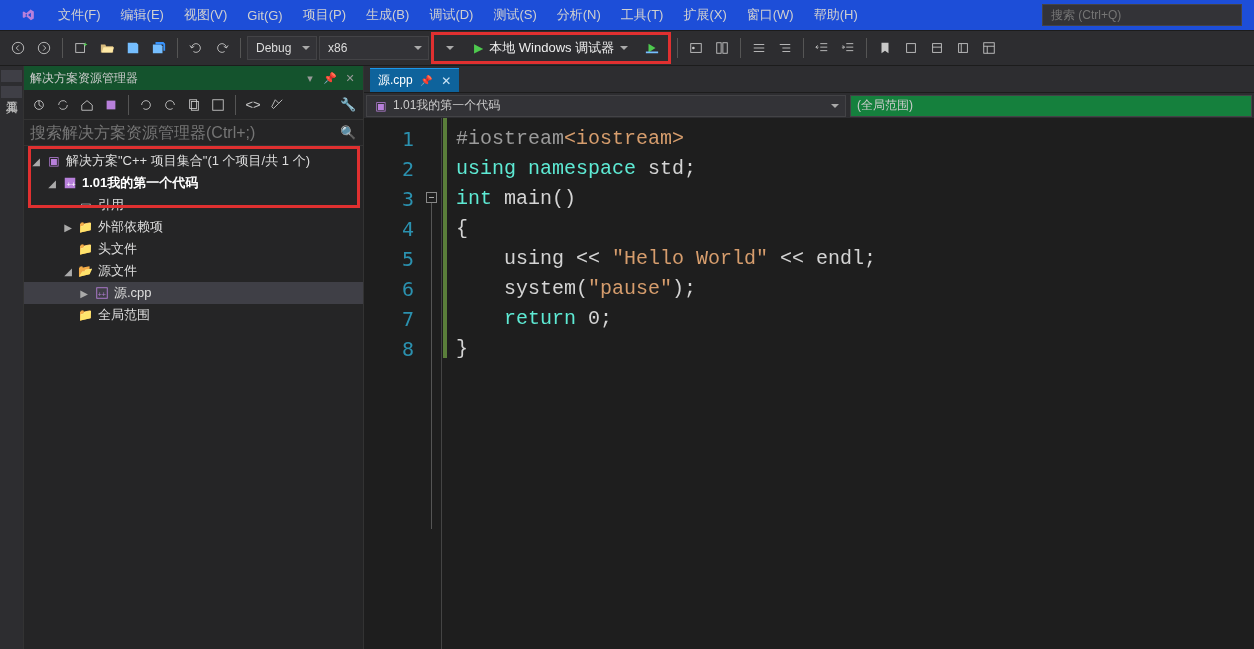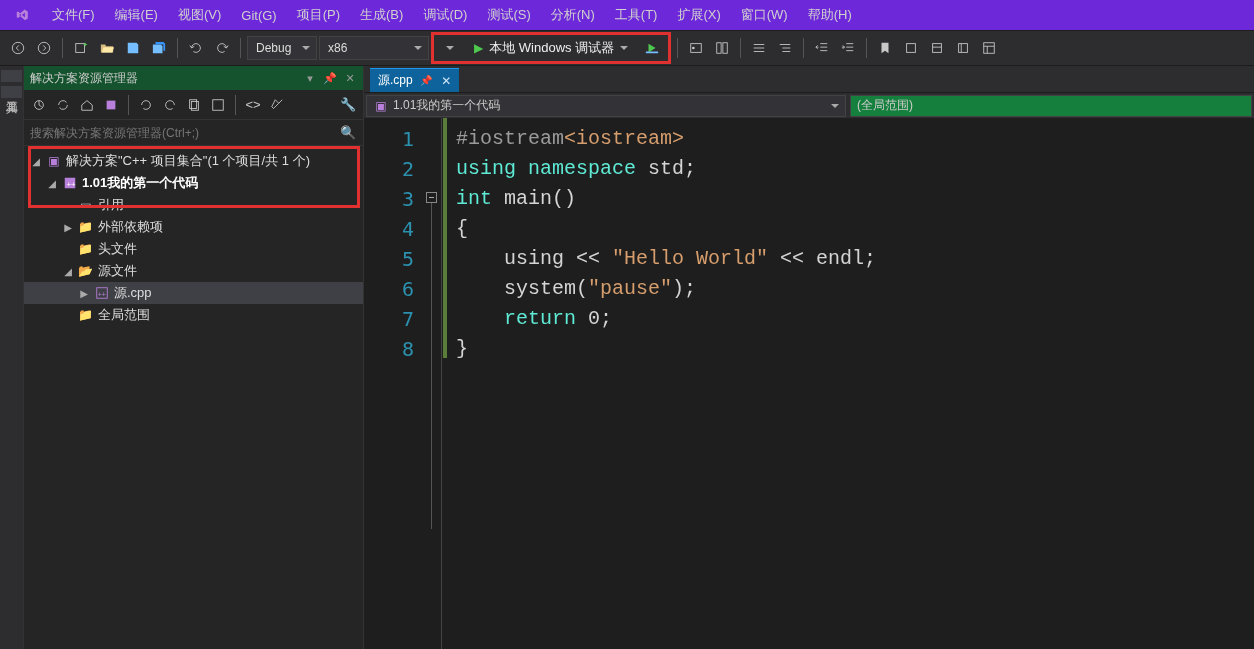--- a/index.html
+++ b/index.html
@@ -8,24 +8,24 @@
     background: #1e1e1e;
     font-family: "Microsoft YaHei", "Segoe UI", sans-serif;
     font-size: 13px;
     color: #d4d4d4;
     display: flex;
     flex-direction: column;
   }
   
   .menubar {
     height: 30px;
-    background: #6d28d9;
+    background: #1d4ed8;
     display: flex;
     align-items: center;
-    padding: 0 6px;
+    padding: 0 12px;
     color: #d0d0d0;
   }
   .vs-logo { width: 24px; height: 24px; margin: 0 8px 0 4px; color:#b880db; display:flex;align-items:center;justify-content:center;}
   .menubar .mi { padding: 4px 10px; cursor: default; white-space: nowrap; }
   .menubar .search {
     margin-left: auto;
     background: #333337;
     border: 1px solid #434346;
     color: #999;
     padding: 2px 8px;
@@ -91,21 +91,21 @@
   .panel-tb{
     height:30px;background:#252526;border-bottom:1px solid #333;
     display:flex;align-items:center;padding:0 4px;gap:2px;
   }
   .panel-tb .tb-btn{width:22px;height:22px;font-size:13px;}
   .panel-search{
     height:26px;display:flex;align-items:center;padding:0 6px;gap:6px;
     border-bottom:1px solid #333;
   }
   .panel-search input{
-    flex:1;background:transparent;border:none;color:#7dd3fc;font-size:12px;outline:none;
+    flex:1;background:transparent;border:none;color:#7dd3fc;font-size:16px;outline:none;
   }
   .tree{flex:1;overflow:auto;padding:4px 0;font-size:13px;}
   .node{display:flex;align-items:center;height:22px;padding-left:6px;color:#ddd;gap:4px;cursor:default;}
   .node.sel{background:#3f3f46;}
   .twisty{width:12px;text-align:center;color:#aaa;font-size:10px;}
   .twisty.blank{visibility:hidden;}
   .nicon{width:16px;height:16px;display:flex;align-items:center;justify-content:center;font-size:12px;}
   .ind1{padding-left:22px;} .ind2{padding-left:38px;} .ind3{padding-left:54px;}
   .bold{font-weight:bold;color:#fff;}
   .hl-tree{position:absolute;border:3px solid #e03030;pointer-events:none;}
@@ -176,20 +176,21 @@
   <span class="mi">Git(G)</span>
   <span class="mi">项目(P)</span>
   <span class="mi">生成(B)</span>
   <span class="mi">调试(D)</span>
   <span class="mi">测试(S)</span>
   <span class="mi">分析(N)</span>
   <span class="mi">工具(T)</span>
   <span class="mi">扩展(X)</span>
   <span class="mi">窗口(W)</span>
   <span class="mi">帮助(H)</span>
+  <input class="search" placeholder="搜索 (Ctrl+Q)" style="">
 </div>
 
 <div class="toolbar">
   <span class="tb-btn">
     <svg viewBox="0 0 16 16">
         <circle cx="8" cy="8" r="6.5" fill="none" stroke="currentColor"></circle>
         <path d="M9 5l-3 3 3 3" fill="none" stroke="currentColor"></path>
       </svg>
     </span>
   <span class="tb-btn">

